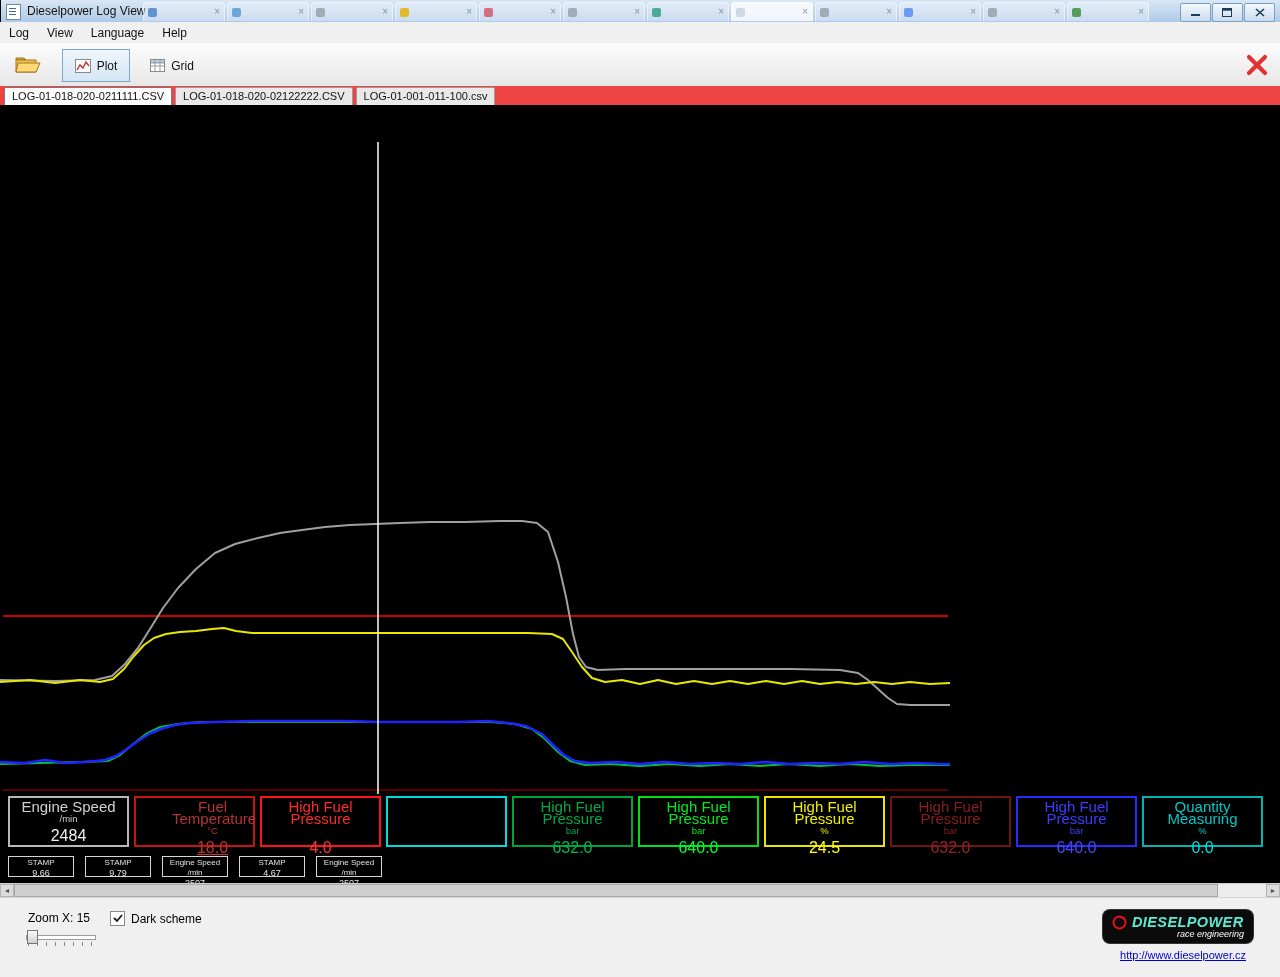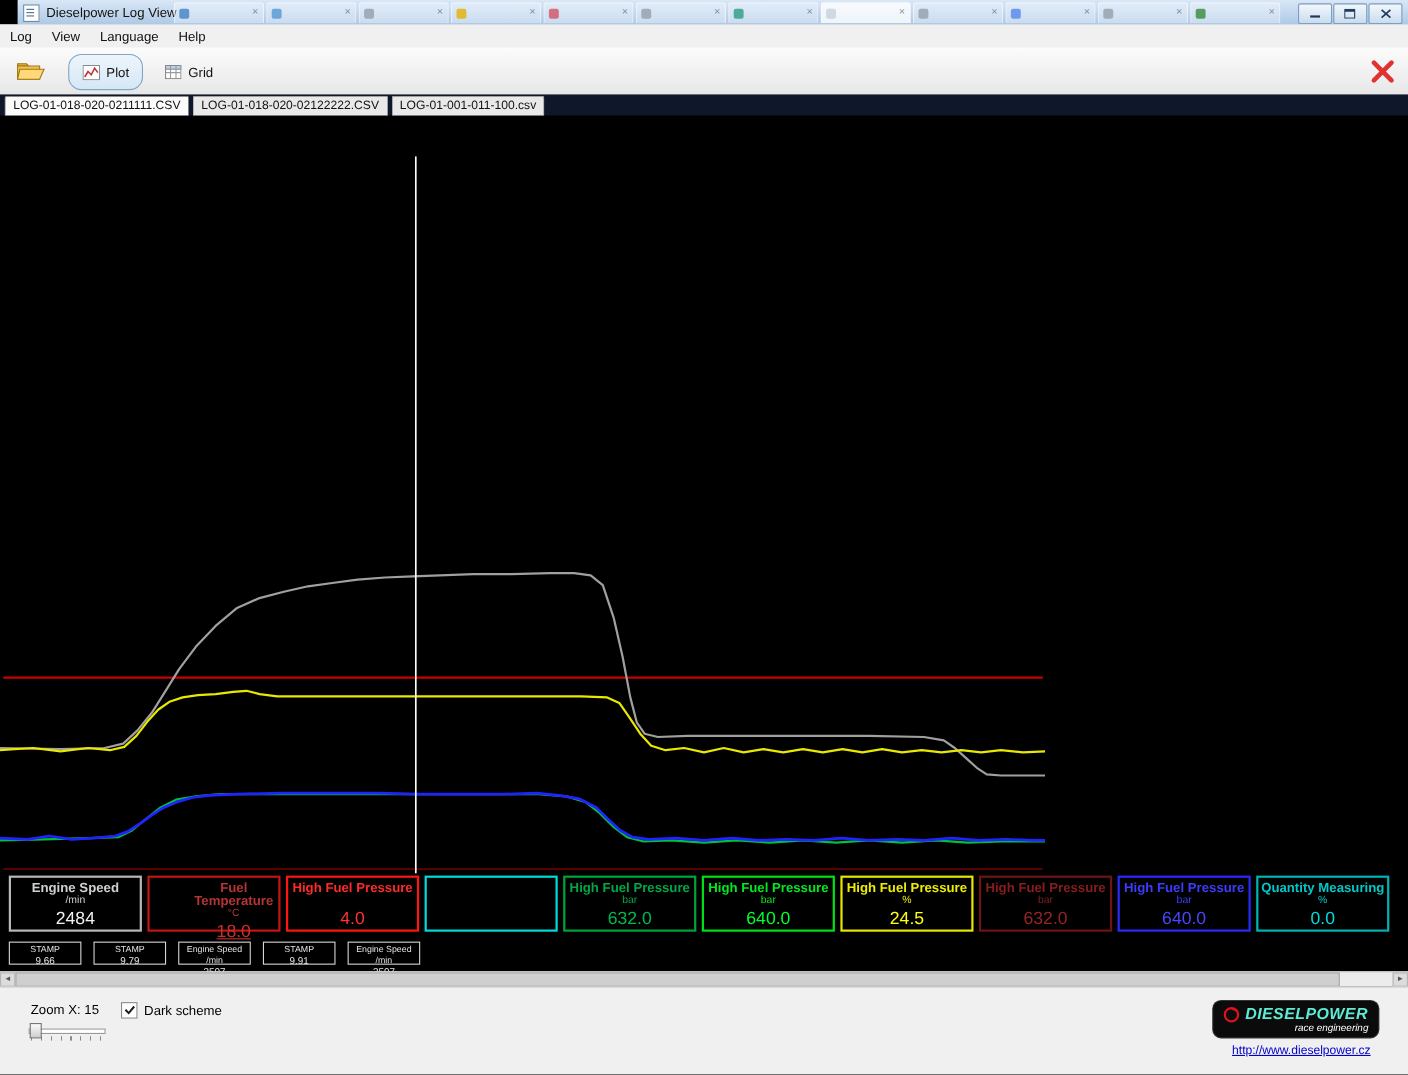--- a/index.html
+++ b/index.html
@@ -1,20 +1,20 @@
 <!DOCTYPE html>
 <html><head>
 <meta charset="utf-8">
 <style>
   html,body{margin:0;padding:0;background:#444;}
   .window{position:relative;width:1280px;height:977px;font-family:"Liberation Sans",sans-serif;
           background:#000;overflow:hidden;}
 
   
-  .titlebar{position:absolute;top:0;left:16px;right:0;height:22px;
+  .titlebar{position:absolute;top:0;left:1px;right:0;height:22px;
             background:linear-gradient(#d9e7f6,#aec9e6);border-bottom:1px solid #89a7c9;}
   .app-icon{position:absolute;left:5px;top:4px;width:13px;height:14px;background:#fff;
             border:1px solid #6d8aa8;}
   .app-icon::before{content:"";position:absolute;left:2px;top:3px;width:7px;height:1px;background:#4a6c8e;
             box-shadow:0 3px 0 #4a6c8e,0 6px 0 #4a6c8e;}
   .title-text{position:absolute;left:26px;top:4px;font-size:12px;color:#14130f;}
   .ghost-tabs{position:absolute;left:142px;top:2px;height:20px;display:flex;gap:2px;}
   .ghost-tab{width:82px;height:19px;background:rgba(246,250,254,.38);
              border:1px solid rgba(255,255,255,.5);border-bottom:none;border-radius:3px 3px 0 0;
              display:flex;align-items:center;padding:0 4px;box-sizing:border-box;}
@@ -28,47 +28,47 @@
   
   .menubar{position:absolute;top:22px;left:0;right:0;height:21px;background:#f0f0f0;
            display:flex;align-items:center;font-size:12px;color:#111;border-bottom:1px solid #e3e3e3;}
   .menu-item{padding:3px 9px;cursor:default;}
 
   
   .toolbar{position:absolute;top:43px;left:0;right:0;height:43px;
            background:linear-gradient(#fcfcfc,#e7e7e7);border-bottom:1px solid #cfcfcf;}
   .tool-open{position:absolute;left:12px;top:9px;width:32px;height:24px;display:flex;align-items:center;justify-content:center;}
   .plot-btn{position:absolute;left:62px;top:6px;width:66px;height:31px;border:1px solid #7ea6c8;
-            background:linear-gradient(#eef5fb,#d5e7f5);border-radius:12px;display:flex;align-items:center;
+            background:linear-gradient(#eef5fb,#d5e7f5);border-radius:0;display:flex;align-items:center;
             justify-content:center;gap:6px;font-size:12px;color:#111;}
   .grid-btn{position:absolute;left:142px;top:6px;width:58px;height:31px;display:flex;align-items:center;
             justify-content:center;gap:6px;font-size:12px;color:#111;border:1px solid transparent;}
   .tool-close{position:absolute;right:10px;top:9px;width:26px;height:26px;display:flex;align-items:center;justify-content:center;}
 
   
-  .tabs-row{position:absolute;top:86px;left:0;right:0;height:19px;background:#0f172a;
+  .tabs-row{position:absolute;top:86px;left:0;right:0;height:19px;background:#ef4444;
             display:flex;align-items:flex-end;padding-left:4px;gap:3px;box-sizing:border-box;}
   .file-tab{height:17px;line-height:16px;padding:0 7px;font-size:11px;color:#111;
             border:1px solid #9b9b9b;border-bottom:none;background:#e9e9e9;border-radius:2px 2px 0 0;}
   .file-tab.active{background:#fbfbfb;border-color:#7a7a7a;}
 
   
   .info{position:absolute;top:105px;left:0;right:0;height:37px;background:#ffffff;}
   .info-line1{position:absolute;left:5px;top:3px;font-size:11.5px;color:#0077c2;white-space:pre;}
   .info-line2{position:absolute;left:5px;top:19px;font-size:11.5px;color:#0077c2;white-space:pre;}
   .measured{position:absolute;right:8px;top:3px;font-size:11.5px;color:#1a1a1a;}
 
   
   .plot{position:absolute;top:142px;left:0;right:0;height:755px;background:#000;}
   .plot-svg{position:absolute;top:0;left:0;}
 
   .legend-row{position:absolute;top:654px;left:8px;display:flex;gap:5px;}
   .legend-box{width:121px;height:51px;border:2px solid #888;box-sizing:border-box;text-align:center;
               padding-top:3px;background:#000;}
-  .legend-title{font-size:12px;line-height:12px;min-height:12px;font-weight:bold;}
+  .legend-title{font-size:15px;line-height:12px;min-height:12px;}
   .legend-unit{font-size:9.5px;line-height:11px;min-height:11px;}
   .legend-value{font-size:16px;line-height:19px;margin-top:2px;}
 
   .stamps{position:absolute;top:714px;left:8px;display:flex;gap:11px;align-items:flex-end;}
   .stamp{width:66px;height:21px;border:1px solid #d6d6d6;color:#e2e2e2;text-align:center;
          font-size:8px;line-height:10px;box-sizing:border-box;padding-top:1px;background:#000;}
   .stamp-value{font-size:9px;}
 
   .hscroll{position:absolute;left:0;right:0;top:741px;height:14px;background:#ececec;border-top:1px solid #cdcdcd;box-sizing:border-box;}
   .hs-arrow{position:absolute;top:0;width:14px;height:13px;background:#dcdcdc;border:1px solid #b4b4b4;
@@ -291,21 +291,21 @@
       <div class="stamp">
         <div>STAMP</div>
         <div class="stamp-value">9.79</div>
       </div>
       <div class="stamp">
         <div>Engine Speed /min</div>
         <div class="stamp-value">2507</div>
       </div>
       <div class="stamp">
         <div>STAMP</div>
-        <div class="stamp-value">9.91</div>
+        <div class="stamp-value">4.67</div>
       </div>
       <div class="stamp">
         <div>Engine Speed /min</div>
         <div class="stamp-value">2507</div>
       </div>
     </div>
 
     <div class="hscroll">
       <div class="hs-arrow left">◄</div>
       <div class="hs-thumb"></div>

